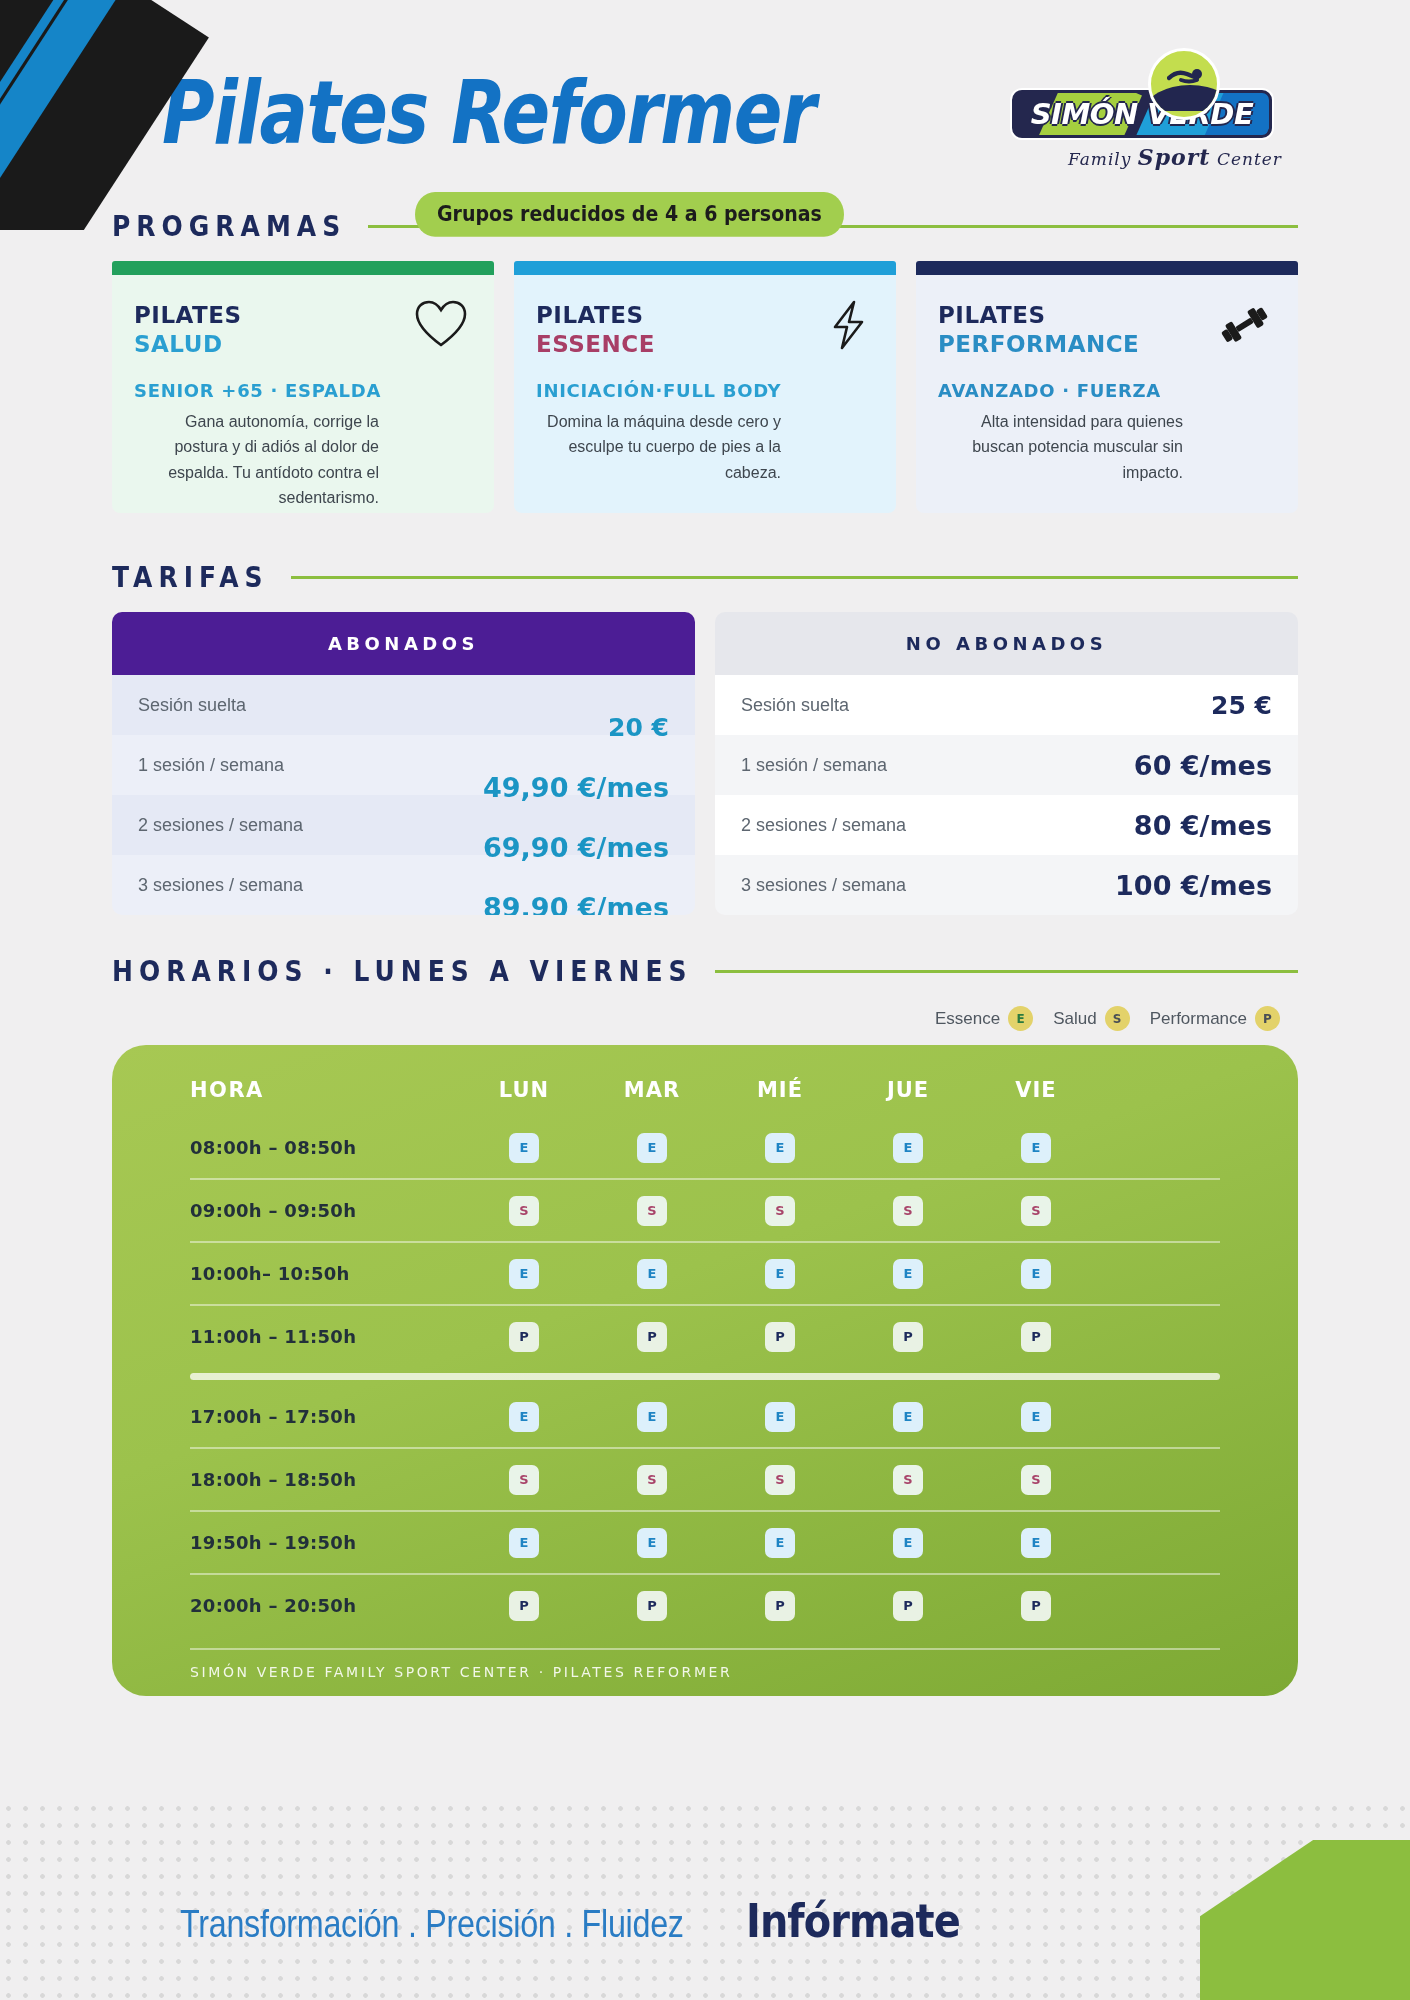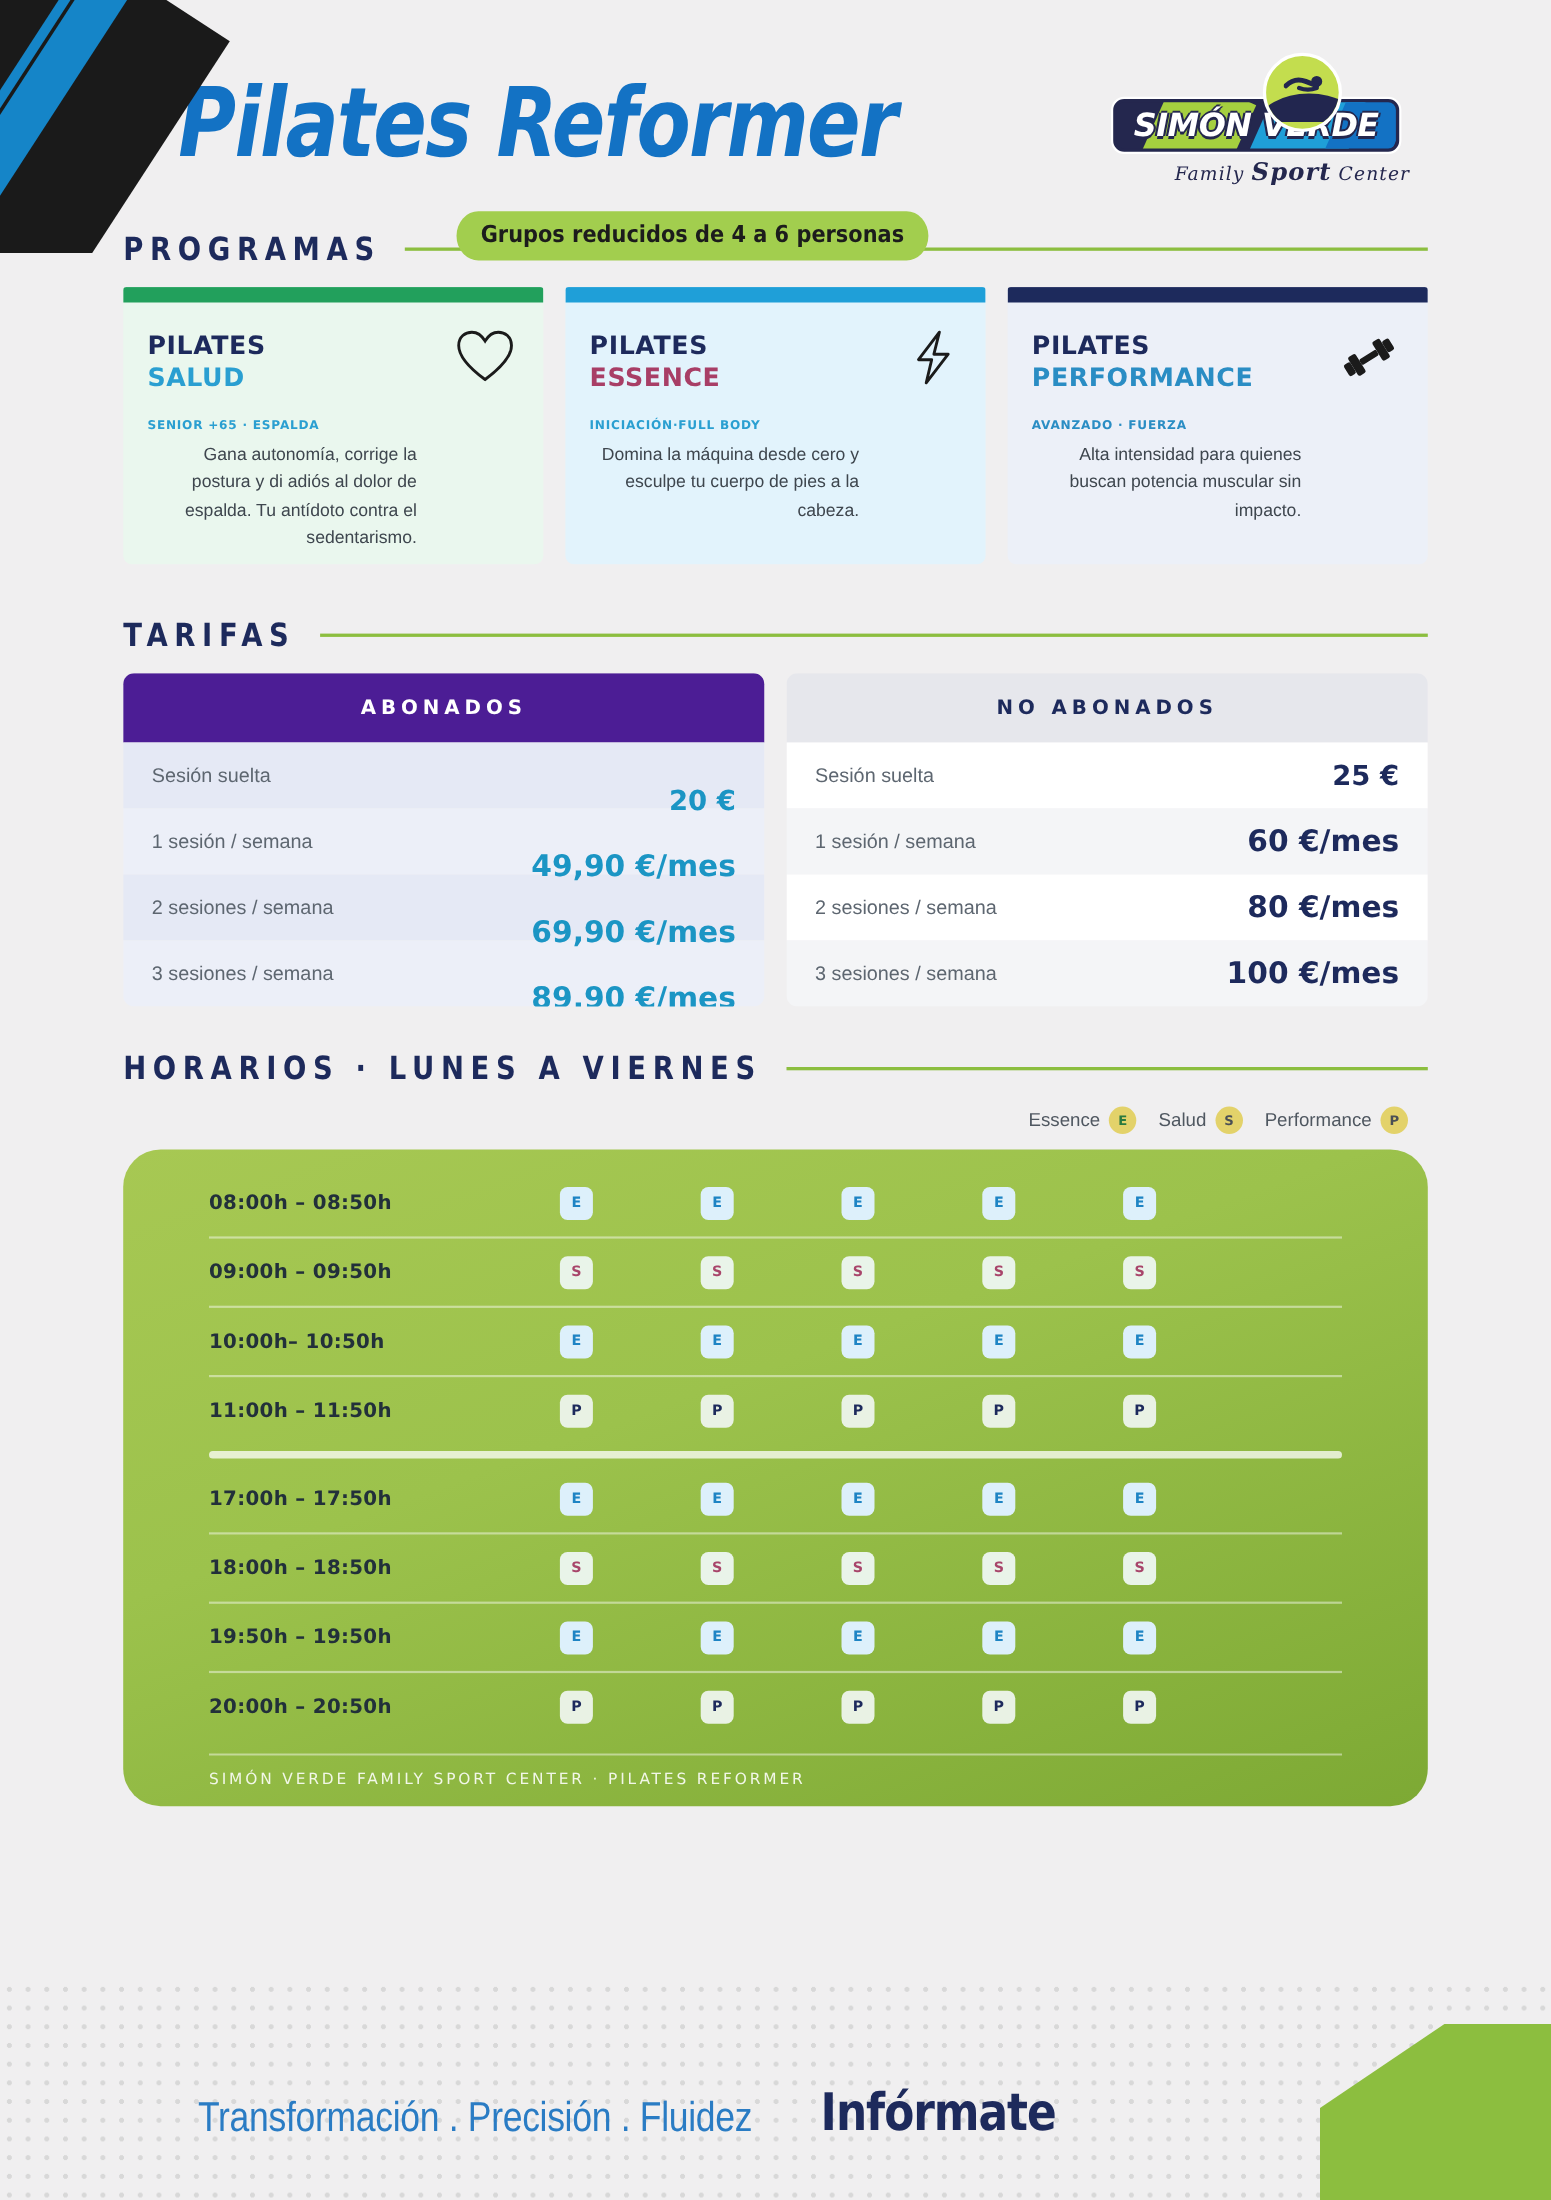--- a/index.html
+++ b/index.html
@@ -102,21 +102,21 @@
   .card .body { padding: 26px 22px 22px 22px; position: relative; height: 238px; }
   .card .nm1 {
     font-family: "DejaVu Sans", sans-serif; font-size: 23px; font-weight: 700;
     color: #1d2a5c; letter-spacing: 0.5px; line-height: 1.24;
   }
   .card .nm2 {
     font-family: "DejaVu Sans", sans-serif; font-size: 23px; font-weight: 700;
     letter-spacing: 0.5px; line-height: 1.24; margin-bottom: 22px;
   }
   .card .tagline {
-    font-family: "DejaVu Sans", sans-serif; font-size: 11px; font-weight: 700;
+    font-family: "DejaVu Sans", sans-serif; font-size: 18px; font-weight: 700;
     letter-spacing: 0.7px; margin-bottom: 8px;
   }
   .card .desc { font-size: 16px; color: #3e464e; line-height: 1.58; max-width: 245px; text-align: right; }
   .card .icon { position: absolute; right: 26px; top: 24px; }
 
   .c-salud { background: #eaf7ee; }
   .c-salud .bar { background: #22a05c; }
   .c-salud .nm2, .c-salud .tagline { color: #2a9fd1; }
   .c-ess { background: #e2f3fc; }
   .c-ess .bar { background: #1f9fd8; }
@@ -392,20 +392,28 @@
         <span class="chip s">S</span>
       </div>
       <div class="item">
         <span>Performance</span>
         <span class="chip p">P</span>
       </div>
     </div>
   </div>
 
   <div class="sched">
+    <div class="srow head">
+      <div class="hcell hora">HORA</div>
+      <div class="dcell">LUN</div>
+      <div class="dcell">MAR</div>
+      <div class="dcell">MIÉ</div>
+      <div class="dcell">JUE</div>
+      <div class="dcell">VIE</div>
+    </div>
 
     <div class="srow">
       <div class="time">08:00h – 08:50h</div>
       <div class="cell">
           <span class="chipbox E">E</span>
         </div>
       <div class="cell">
           <span class="chipbox E">E</span>
         </div>
       <div class="cell">

